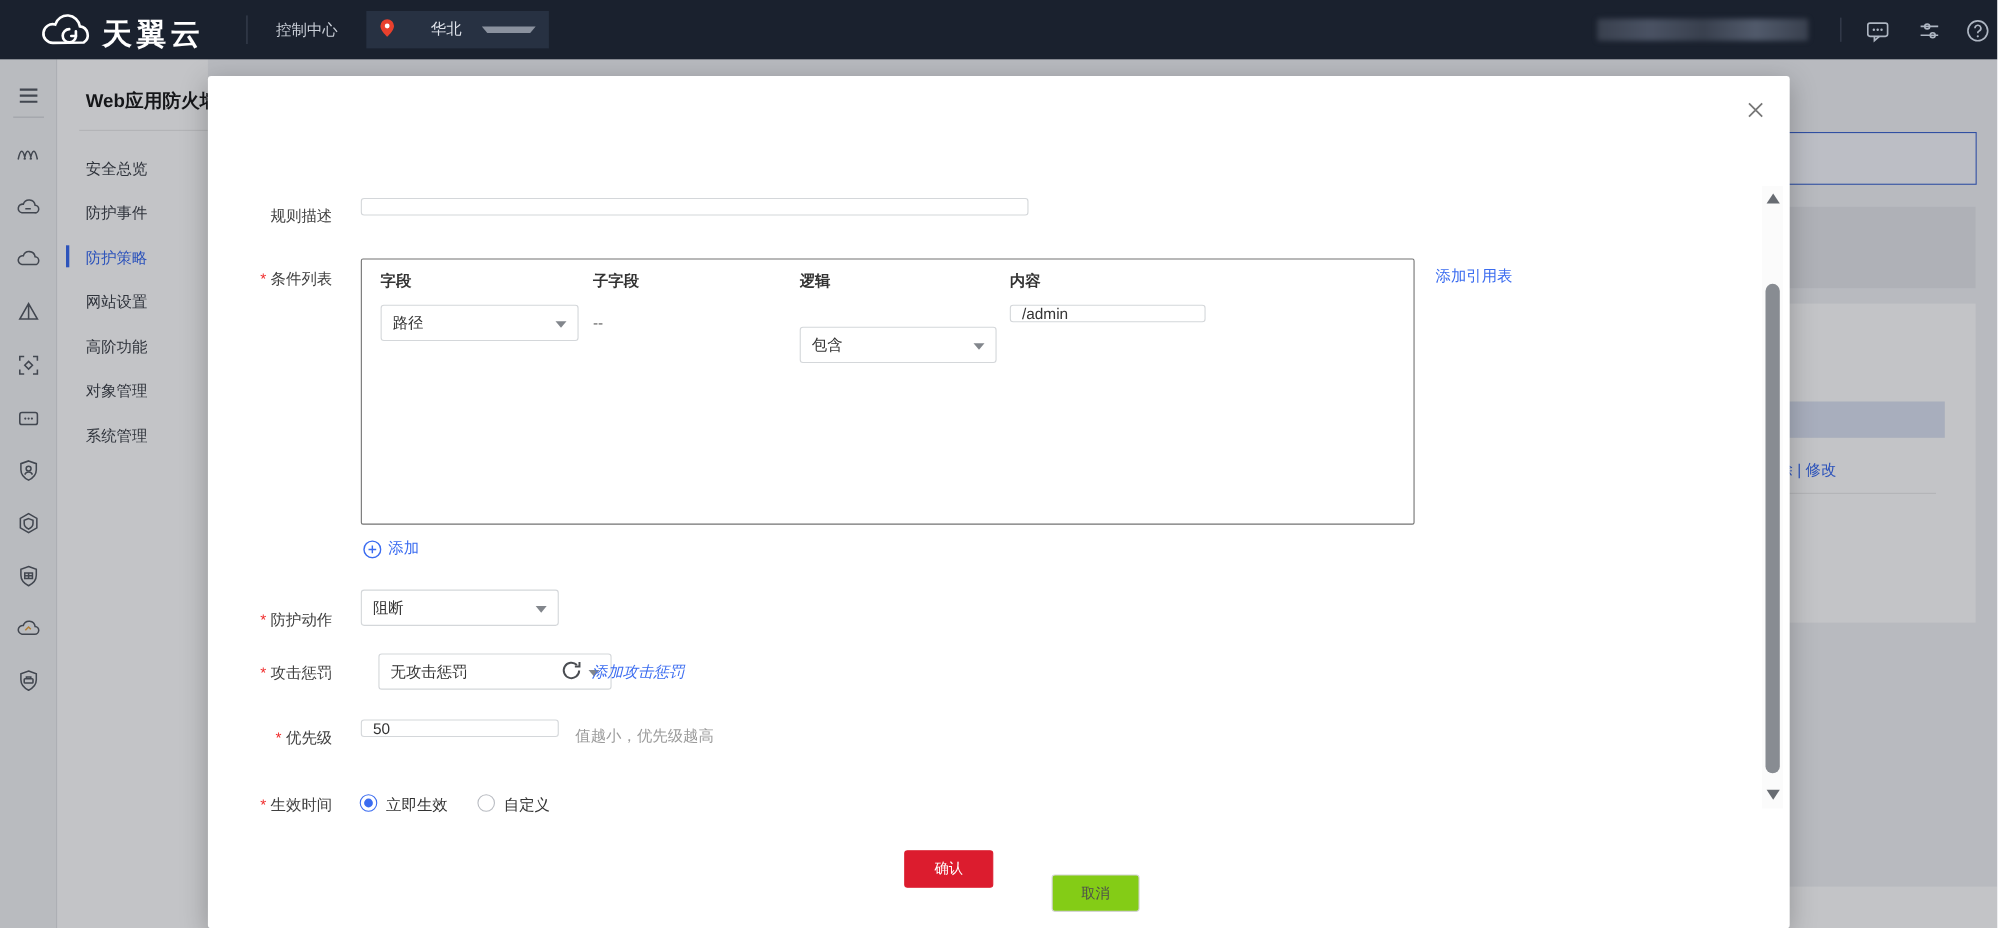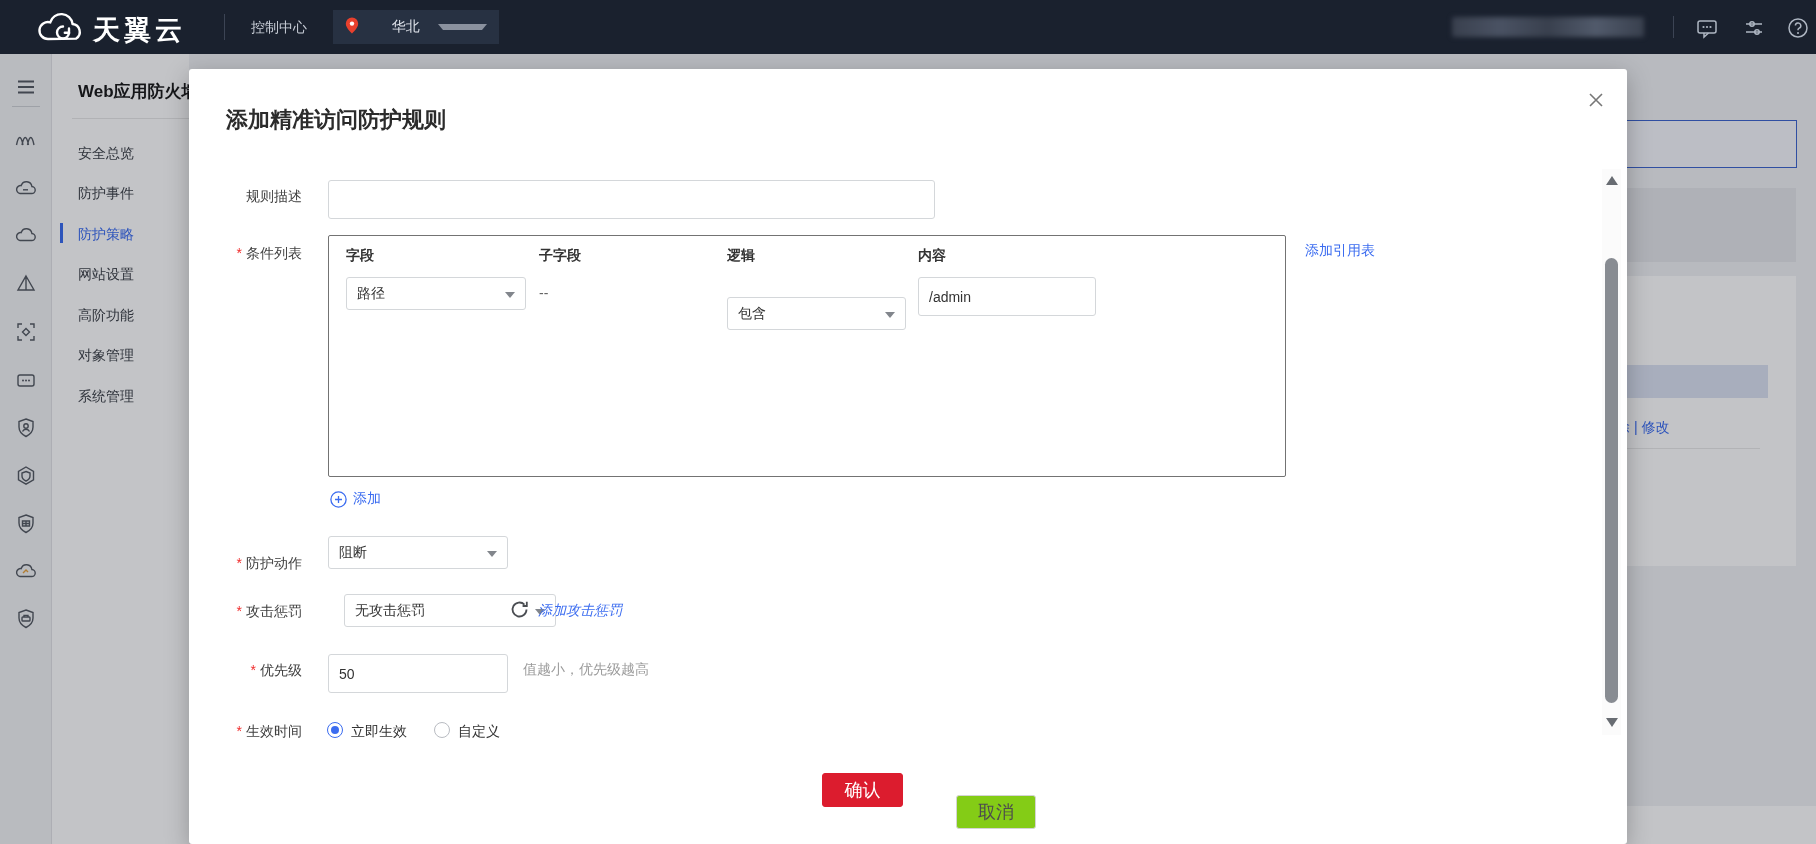--- a/index.html
+++ b/index.html
@@ -45,36 +45,36 @@
   
   .mask{position:absolute;left:0;top:54px;width:1816px;height:790px;background:rgba(6,10,20,0.24);z-index:10;}
 
   
   .modal{position:absolute;left:189px;top:69px;width:1438px;height:775px;background:#fff;border-radius:3px;box-shadow:0 6px 24px rgba(0,0,0,.25);z-index:20;}
   .modal-close{position:absolute;right:22px;top:22px;width:18px;height:18px;cursor:pointer;}
   .modal-close svg{stroke:#777;stroke-width:1.6;}
   .modal-title{position:absolute;left:37px;top:36px;font-size:22px;font-weight:bold;color:#2b2b2b;}
   .flabel{position:absolute;left:0;width:113px;text-align:right;font-size:14px;color:#404040;white-space:nowrap;}
   .req::before{content:"*";color:#f02c2c;margin-right:4px;font-size:14px;}
-  .txt-input{position:absolute;height:39px;border:1px solid #d4d7da;border-radius:3px;background:#fff;font-size:14px;color:#333;padding:0 10px;outline:none;}
+  .txt-input{position:absolute;height:16px;border:1px solid #d4d7da;border-radius:3px;background:#fff;font-size:14px;color:#333;padding:0 10px;outline:none;}
   .sel{position:absolute;height:33px;border:1px solid #d4d7da;border-radius:3px;background:#fff;font-size:14px;color:#333;display:flex;align-items:center;padding:0 26px 0 10px;cursor:pointer;}
   .sel .sel-caret{position:absolute;right:10px;top:14px;width:0;height:0;border-left:5px solid transparent;border-right:5px solid transparent;border-top:6px solid #82868c;}
   .cond-box{position:absolute;left:139px;top:166px;width:958px;height:242px;border:1px solid #737373;border-radius:2px;background:#fff;}
   .cond-h{position:absolute;top:11px;font-size:14px;font-weight:bold;color:#333;}
   .link{color:#3b6cf0;font-size:14px;cursor:pointer;white-space:nowrap;}
   .addrow{position:absolute;left:141px;top:421px;display:flex;align-items:center;gap:6px;font-size:14px;}
   .addrow .hint{color:#8c8c8c;}
   .addrow .hint em{color:#f59b22;font-style:normal;}
   .gray-hint{position:absolute;font-size:14px;color:#9b9b9b;white-space:nowrap;}
   .radio{position:absolute;width:16px;height:16px;border-radius:50%;background:#fff;cursor:pointer;}
   .radio.on{border:1px solid #3b6cf0;}
   .radio.on::after{content:"";position:absolute;left:3px;top:3px;width:8px;height:8px;border-radius:50%;background:#3b6cf0;}
   .radio.off{border:1px solid #b9bcc2;}
   .radio-label{position:absolute;font-size:14px;color:#333;cursor:pointer;}
-  .btn{position:absolute;height:34px;border-radius:3px;font-size:18px;display:flex;align-items:center;justify-content:center;cursor:pointer;}
+  .btn{position:absolute;height:34px;border-radius:3px;font-size:13px;display:flex;align-items:center;justify-content:center;cursor:pointer;}
   .btn-confirm{left:633px;top:704px;width:81px;background:#dc1c2e;color:#fff;border:1px solid #dc1c2e;}
   .btn-cancel{left:724px;top:726px;width:80px;background:#84cc16;color:#4d4d4d;border:1px solid #d4d4d4;margin-left:43px;}
 
   
   .sb-track{position:absolute;left:1413px;top:100px;width:19px;height:566px;background:#fbfbfb;}
   .sb-up{position:absolute;left:1417px;top:107px;width:0;height:0;border-left:6px solid transparent;border-right:6px solid transparent;border-bottom:9px solid #686c72;cursor:pointer;}
   .sb-down{position:absolute;left:1417px;top:649px;width:0;height:0;border-left:6px solid transparent;border-right:6px solid transparent;border-top:9px solid #686c72;cursor:pointer;}
   .sb-thumb{position:absolute;left:1416px;top:189px;width:13px;height:445px;border-radius:7px;background:#888c92;cursor:pointer;}
 </style>
 </head>
@@ -237,21 +237,20 @@
   <div class="bg-bottom"></div>
 
   <div class="mask"></div>
 
   <section class="modal">
     <div class="modal-close">
       <svg width="18" height="18" viewBox="0 0 18 18">
           <path d="M3 3 L15 15 M15 3 L3 15"></path>
         </svg>
     </div>
-    <h2 class="modal-title" style="margin:0;">添加精准访问防护规则</h2>
 
     <div class="flabel" style="top:119px;">规则描述</div>
     <input class="txt-input" style="left: 139px; top: 111px; width: 607px;" value="">
 
     <div class="flabel req" style="top:176px;padding-left:16px;">条件列表</div>
     <div class="cond-box">
       <div class="cond-h" style="left:17px;">字段</div>
       <div class="cond-h" style="left:210px;">子字段</div>
       <div class="cond-h" style="left:398px;">逻辑</div>
       <div class="cond-h" style="left:589px;">内容</div>

